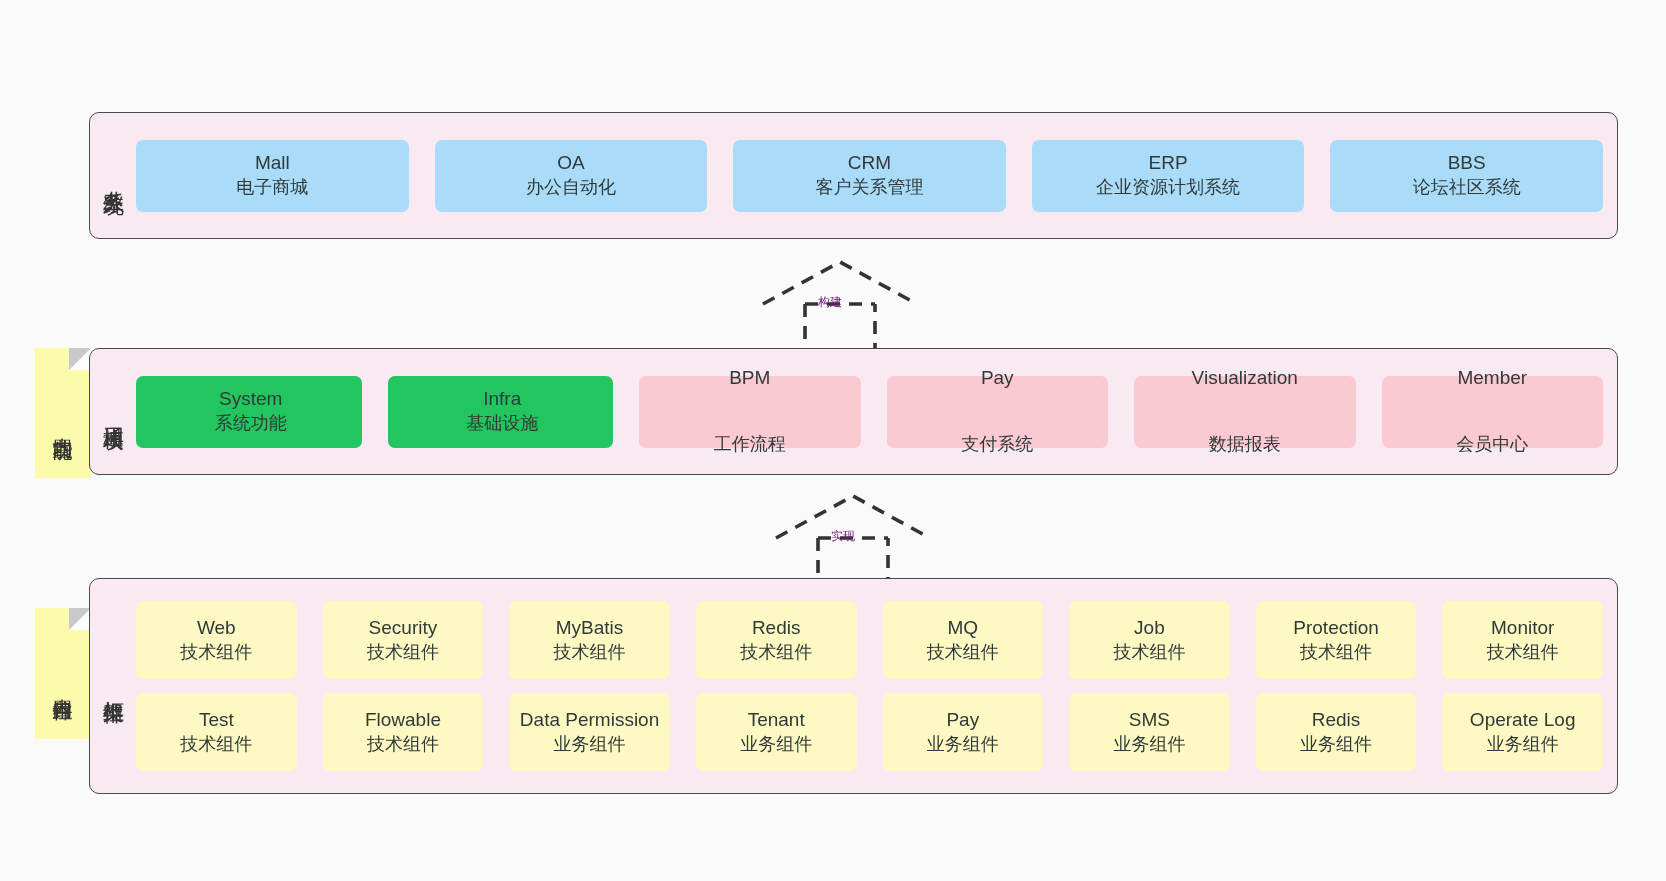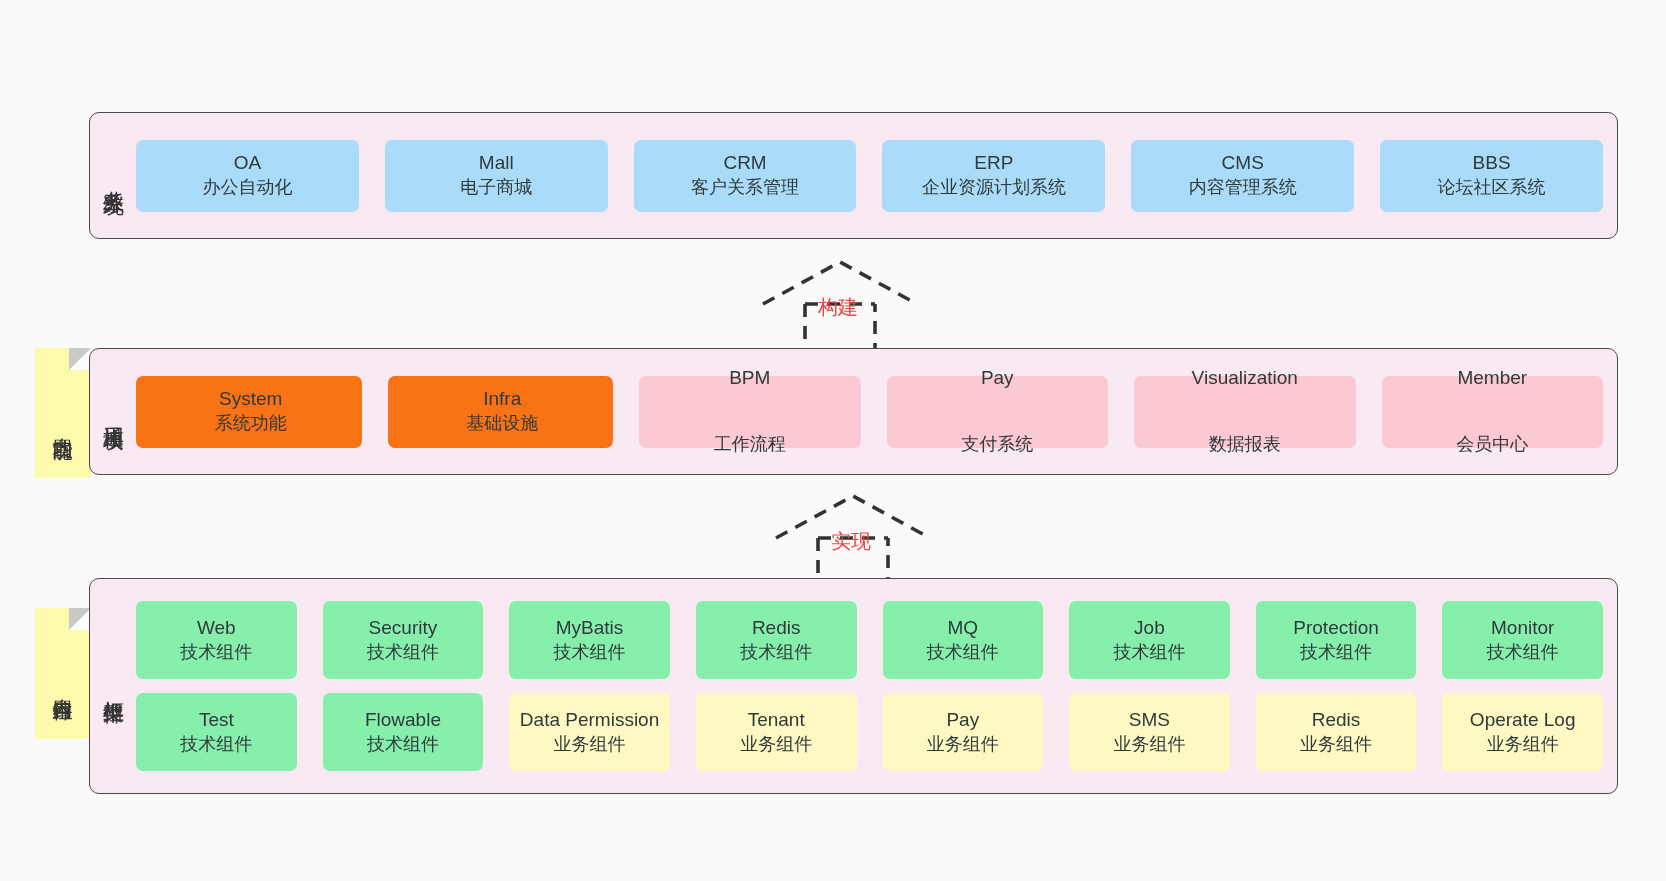--- a/index.html
+++ b/index.html
@@ -77,23 +77,23 @@
   .card .t-en {
     font-size: 19px;
     color: #2f3a3a;
   }
   .card .t-cn {
     font-size: 18px;
     color: #2f3a3a;
   }
 
   .c-blue       { background: #aadcfa; }
-  .c-red        { background: #f97316; padding-left: 10px; }
+  .c-red        { background: #22c55e; padding-left: 10px; }
   .c-pink       { background: #fbc9d2; gap: 42px; }
-  .c-green      { background: #86efac; }
+  .c-green      { background: #fef9c3; }
   .c-lightgreen { background: #fef9c3; }
 
   
   #layer-business  { left: 89px;  top: 112px; width: 1529px; height: 127px; }
   #layer-common    { left: 89px;  top: 348px; width: 1529px; height: 127px; }
   #layer-framework { left: 89px;  top: 578px; width: 1529px; height: 216px; }
 
   #layer-business .card, #layer-common .card { height: 72px; }
   #layer-framework .card { height: 78px; }
 
@@ -127,22 +127,22 @@
 
   
   .arrow {
     position: absolute;
     width: 170px;
     height: 100px;
   }
   .arrow svg { display: block; overflow: visible; }
   .arrow-label {
     position: absolute;
-    font-size: 20px;
-    color: #ef4444;
+    font-size: 12px;
+    color: #701a75;
     background: transparent;
     user-select: none;
     white-space: nowrap;
   }
   #arrow-build     { left: 755px; top: 258px; }
   #arrow-build .arrow-label   { left: 63px; top: 36px; }
   #arrow-implement { left: 768px; top: 492px; }
   #arrow-implement .arrow-label { left: 63px; top: 36px; }
 </style>
 </head>
@@ -152,38 +152,34 @@
 
   <div class="sticky" id="sticky-common">内置功能</div>
 
   <div class="sticky" id="sticky-framework">内置组件</div>
 
   <div class="layer" id="layer-business">
     <div class="layer-label">业务系统</div>
     <div class="layer-body">
       <div class="row">
         <div class="card c-blue">
+          <div class="t-en">Mall</div>
+          <div class="t-cn">电子商城</div>
+        </div>
+        <div class="card c-blue">
           <div class="t-en">OA</div>
           <div class="t-cn">办公自动化</div>
         </div>
         <div class="card c-blue">
-          <div class="t-en">Mall</div>
-          <div class="t-cn">电子商城</div>
-        </div>
-        <div class="card c-blue">
           <div class="t-en">CRM</div>
           <div class="t-cn">客户关系管理</div>
         </div>
         <div class="card c-blue">
           <div class="t-en">ERP</div>
           <div class="t-cn">企业资源计划系统</div>
-        </div>
-        <div class="card c-blue">
-          <div class="t-en">CMS</div>
-          <div class="t-cn">内容管理系统</div>
         </div>
         <div class="card c-blue">
           <div class="t-en">BBS</div>
           <div class="t-cn">论坛社区系统</div>
         </div>
       </div>
     </div>
   </div>
 
   <div class="arrow" id="arrow-build">

